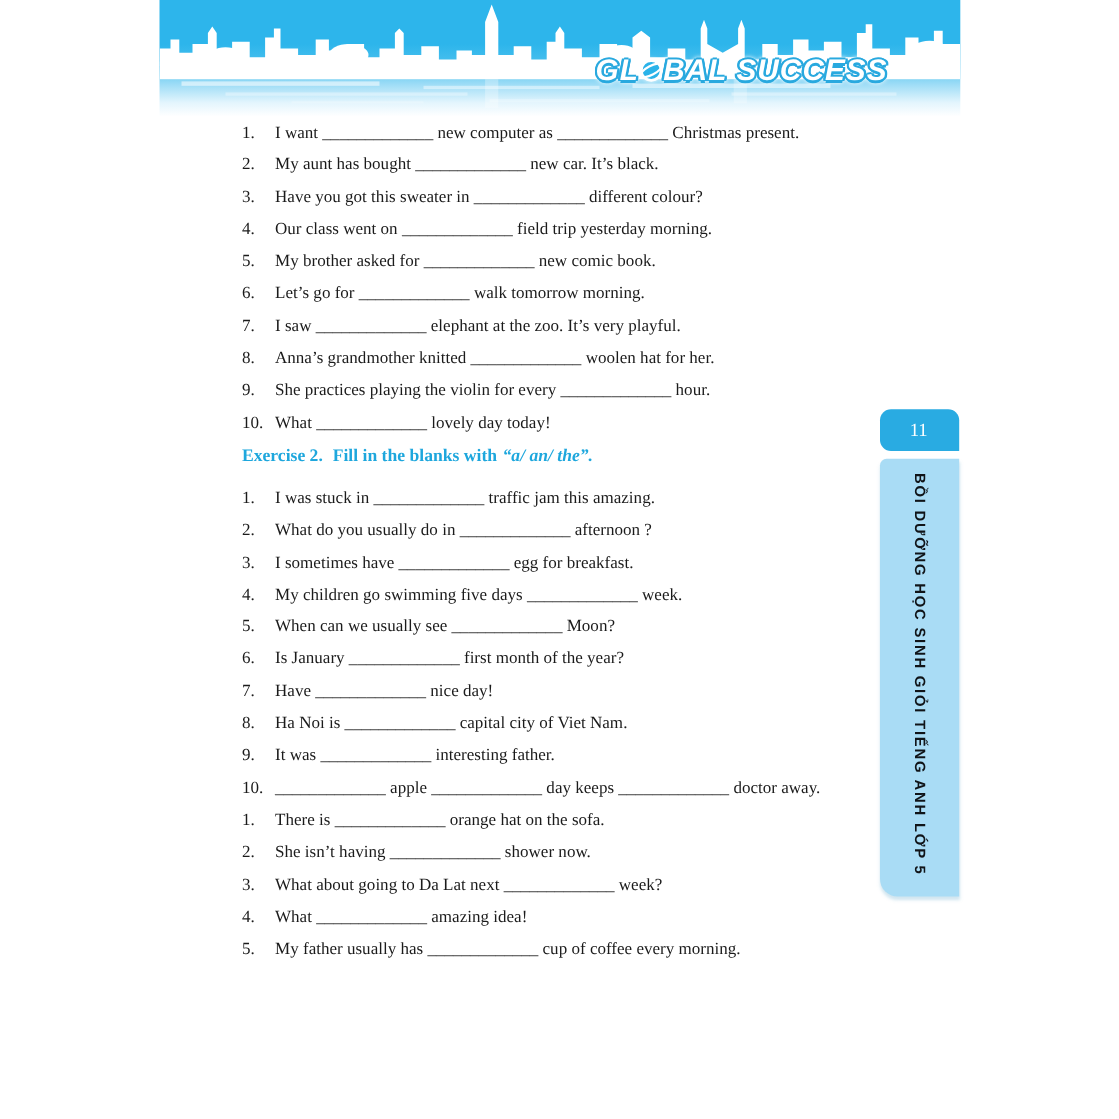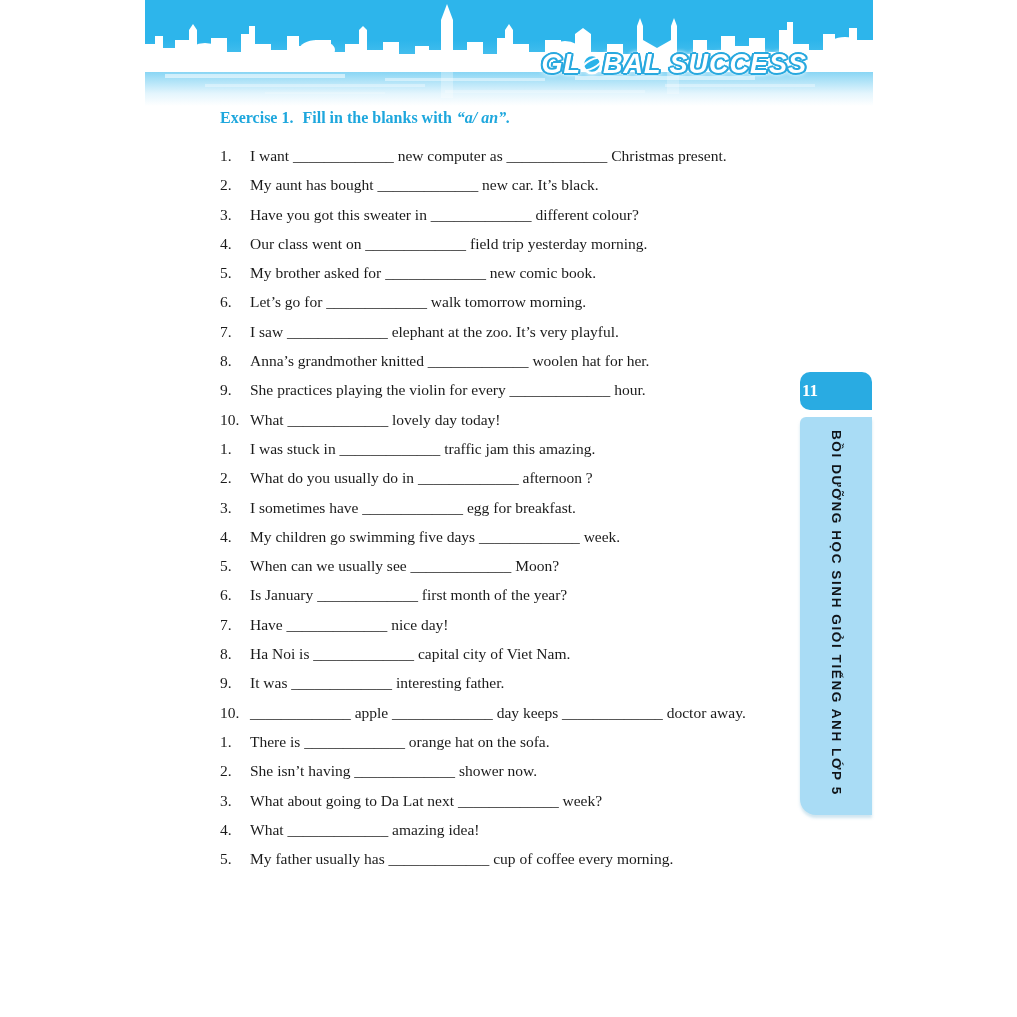--- a/index.html
+++ b/index.html
@@ -25,22 +25,22 @@
       -2px -1px 0 #29a9df, 2px -1px 0 #29a9df, -2px 1px 0 #29a9df, 2px 1px 0 #29a9df,
       0 -2px 0 #29a9df, 0 2px 0 #29a9df, -2px 0 0 #29a9df, 2px 0 0 #29a9df;
     filter:drop-shadow(0 0 2px rgba(255,255,255,.95));
   }
   .logo .globe { display:inline-block; vertical-align:-3px; margin:0 -1px; }
 
   
   .page-number-tab {
     position:absolute; left:800px; top:372px; width:72px; height:38px;
     background:#29abe2; border-radius:10px 10px 0 10px;
-    color:#ffffff; font-weight:bold; font-size:17px;
-    line-height:38px; padding-left:2px;
+    color:#ffffff; font-weight:normal; font-size:17px;
+    line-height:38px; padding-left:27px;
   }
   .side-tab {
     position:absolute; left:800px; top:417px; width:72px; height:398px;
     background:#a9dcf5; border-radius:6px 0 0 16px;
     box-shadow:0 3px 3px rgba(120,180,210,.35);
   }
   .side-tab .vtext {
     writing-mode:vertical-rl; text-orientation:mixed;
     font-family:"Liberation Sans","DejaVu Sans",sans-serif;
     font-weight:bold; font-size:13.5px; letter-spacing:1.6px; color:#101418;
@@ -102,21 +102,20 @@
 
 <div class="page-number-tab">
   <span>11</span>
 </div>
 <div class="side-tab">
   <span class="vtext">BỒI DƯỠNG HỌC SINH GIỎI TIẾNG ANH LỚP 5</span>
 </div>
 
 <div class="content">
     <section class="exercise">
-      <h2 class="ex-title"><span class="t-label">Exercise 1.</span><span class="t-text">Fill in the blanks with</span><span class="t-hint">“a/ an”.</span></h2>
       <div class="item">
         <span class="num">1.</span>
         <span class="txt">I want _____________ new computer as _____________ Christmas present.</span>
       </div>
       <div class="item">
         <span class="num">2.</span>
         <span class="txt">My aunt has bought _____________ new car. It’s black.</span>
       </div>
       <div class="item">
         <span class="num">3.</span>
@@ -145,20 +144,21 @@
       <div class="item">
         <span class="num">9.</span>
         <span class="txt">She practices playing the violin for every _____________ hour.</span>
       </div>
       <div class="item">
         <span class="num">10.</span>
         <span class="txt">What _____________ lovely day today!</span>
       </div>
     </section>
     <section class="exercise">
+      <h2 class="ex-title"><span class="t-label">Exercise 2.</span><span class="t-text">Fill in the blanks with</span><span class="t-hint">“a/ an/ the”.</span></h2>
       <div class="item">
         <span class="num">1.</span>
         <span class="txt">I was stuck in _____________ traffic jam this amazing.</span>
       </div>
       <div class="item">
         <span class="num">2.</span>
         <span class="txt">What do you usually do in _____________ afternoon ?</span>
       </div>
       <div class="item">
         <span class="num">3.</span>

